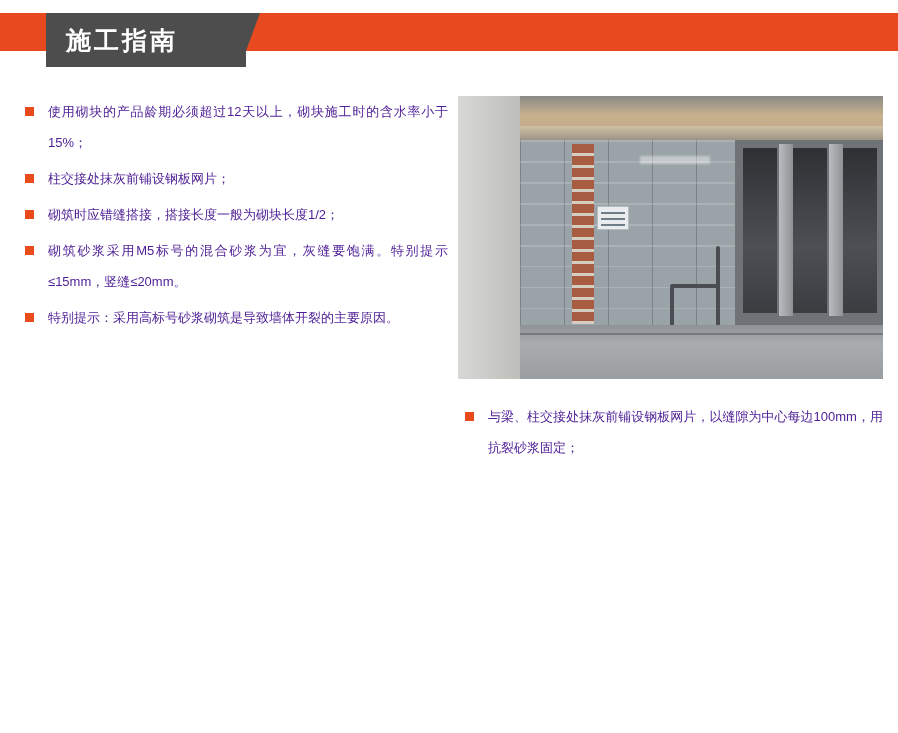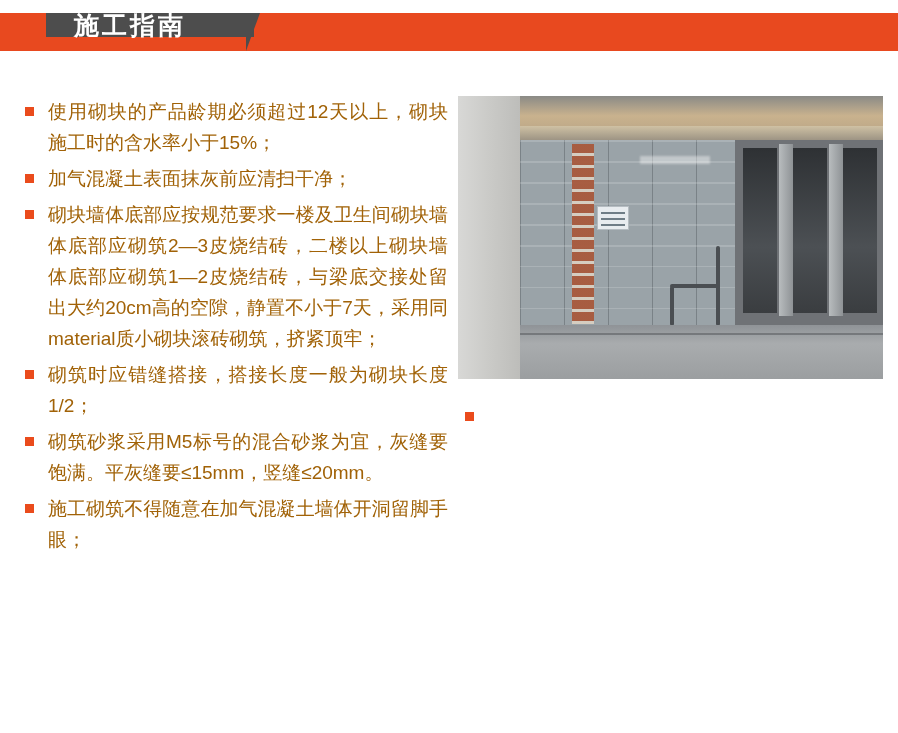--- a/index.html
+++ b/index.html
@@ -34,25 +34,24 @@
     top: 13px;
     width: 898px;
     height: 38px;
     background: #e8491f;
   }
   .header-tab {
     position: absolute;
     left: 46px;
     top: 13px;
     width: 200px;
-    height: 24px;
+    height: 54px;
     background: #4d4d4d;
     display: flex;
     align-items: center;
-    padding-left: 8px;
   }
   .header-tab-title {
     color: #ffffff;
     font-size: 25px;
     font-weight: bold;
     letter-spacing: 3px;
     padding-left: 20px;
   }
   .header-accent {
     position: absolute;
@@ -89,23 +88,23 @@
   
   ul.bullets {
     list-style: none;
     margin: 0;
     padding: 0;
   }
   ul.bullets > li {
     position: relative;
     padding-left: 30px;
     margin-bottom: 5px;
-    font-size: 19px;
+    font-size: 13px;
     line-height: 31px;
-    color: #a16207;
+    color: #4c1d95;
     text-align: justify;
   }
   ul.bullets > li .sq {
     position: absolute;
     left: 7px;
     top: 11px;
     width: 9px;
     height: 9px;
     background: #ea4b1c;
   }
@@ -258,37 +257,33 @@
   <div class="body-wrap">
 
     <div class="col-left">
       <ul class="bullets">
         <li>
           <span class="sq"></span>
           <span>使用砌块的产品龄期必须超过12天以上，砌块施工时的含水率小于15%；</span>
         </li>
         <li>
           <span class="sq"></span>
-          <span>加气混凝土表面抹灰前应清扫干净；</span>
-        </li>
-        <li>
-          <span class="sq"></span>
-          <span>砌块墙体底部应按规范要求一楼及卫生间砌块墙体底部应砌筑2—3皮烧结砖，二楼以上砌块墙体底部应砌筑1—2皮烧结砖，与梁底交接处留出大约20cm高的空隙，静置不小于7天，采用同material质小砌块滚砖砌筑，挤紧顶牢；</span>
+          <span>柱交接处抹灰前铺设钢板网片；</span>
         </li>
         <li>
           <span class="sq"></span>
           <span>砌筑时应错缝搭接，搭接长度一般为砌块长度1/2；</span>
         </li>
         <li>
           <span class="sq"></span>
-          <span>砌筑砂浆采用M5标号的混合砂浆为宜，灰缝要饱满。平灰缝要≤15mm，竖缝≤20mm。</span>
-        </li>
-        <li>
-          <span class="sq"></span>
-          <span>施工砌筑不得随意在加气混凝土墙体开洞留脚手眼；</span>
+          <span>砌筑砂浆采用M5标号的混合砂浆为宜，灰缝要饱满。特别提示≤15mm，竖缝≤20mm。</span>
+        </li>
+        <li class="warn">
+          <span class="sq"></span>
+          <span>特别提示：采用高标号砂浆砌筑是导致墙体开裂的主要原因。</span>
         </li>
       </ul>
     </div>
 
     <div class="col-right">
 
       <div class="figure">
         <div class="fig-left-pane"></div>
         <div class="fig-photo">
           <div class="ph-ceiling">
@@ -314,18 +309,19 @@
           <div class="ph-pipe v2"></div>
           <div class="ph-floor">
             <div class="ph-floor-line"></div>
           </div>
         </div>
       </div>
 
       <ul class="bullets">
         <li>
           <span class="sq"></span>
+          <span>与梁、柱交接处抹灰前铺设钢板网片，以缝隙为中心每边100mm，用抗裂砂浆固定；</span>
         </li>
       </ul>
 
     </div>
   </div>
 </div>
 
 </body></html>

